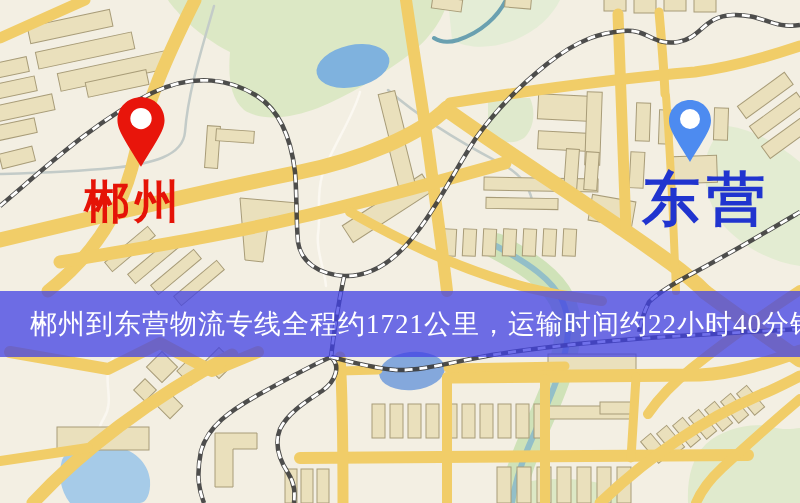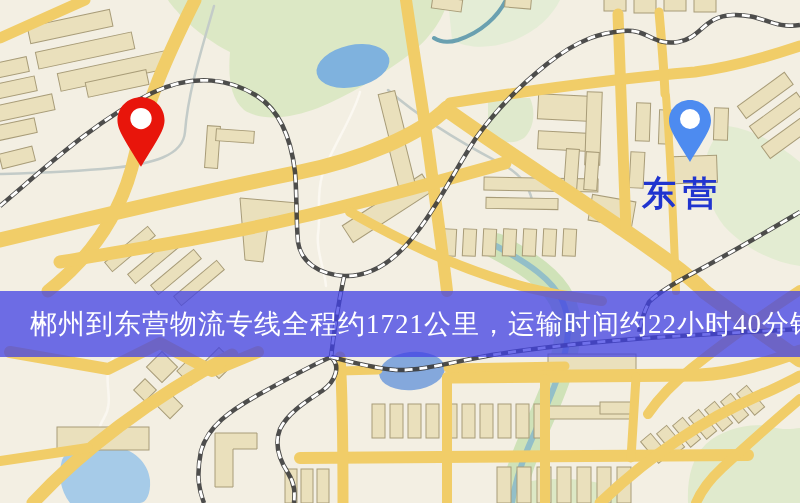--- a/index.html
+++ b/index.html
@@ -7,21 +7,21 @@
     position:relative;width:800px;height:503px;overflow:hidden;
     background:#f3efe3;font-family:"Liberation Sans","DejaVu Sans",sans-serif;
   }
   .map-container svg{position:absolute;left:0;top:0;display:block;}
   .marker{position:absolute;pointer-events:auto;}
   .marker-label{
     position:absolute;font-family:"Liberation Serif","DejaVu Serif",serif;
     font-weight:600;white-space:nowrap;line-height:1;
   }
   .origin-label{left:84px;top:180px;font-size:45px;letter-spacing:5px;}
-  .dest-label{left:642px;top:177px;font-size:34px;letter-spacing:7px;}
+  .dest-label{left:642px;top:171px;font-size:58px;letter-spacing:7px;}
   .banner{
     position:absolute;left:0;top:291px;width:800px;height:66px;
     display:flex;align-items:center;box-sizing:border-box;padding-left:30px;
   }
   .banner-text{
     font-family:"Liberation Serif","DejaVu Serif",serif;
     font-size:27px;letter-spacing:1px;white-space:nowrap;
   }
 </style>
 </head>
@@ -208,20 +208,21 @@
       </g>
     </g>
   </svg>
 
   <div class="marker" style="left:114px;top:95px;width:54px;height:74px;">
     <svg width="54" height="74" viewBox="0 0 48 66">
       <path d="M24,2 C12,2 3,11 3,22.5 C3,31 9,39.5 24,64 C39,39.5 45,31 45,22.5 C45,11 36,2 24,2 Z" fill="#e8150b"></path>
       <circle cx="24" cy="21" r="9.5" fill="#ffffff"></circle>
     </svg>
   </div>
+  <div class="marker-label origin-label" style="color: rgb(229, 19, 7);">郴州</div>
 
   <div class="marker" style="left:666px;top:98px;width:48px;height:66px;">
     <svg width="48" height="66" viewBox="0 0 48 66">
       <path d="M24,2 C12,2 3,11 3,22.5 C3,31 9,39.5 24,64 C39,39.5 45,31 45,22.5 C45,11 36,2 24,2 Z" fill="#4d8bf0"></path>
       <circle cx="24" cy="21" r="10" fill="#ffffff"></circle>
     </svg>
   </div>
   <div class="marker-label dest-label" style="color: rgb(32, 52, 207);">东营</div>
 
   <div class="banner" style="background-color: rgba(64, 64, 228, 0.75);">

